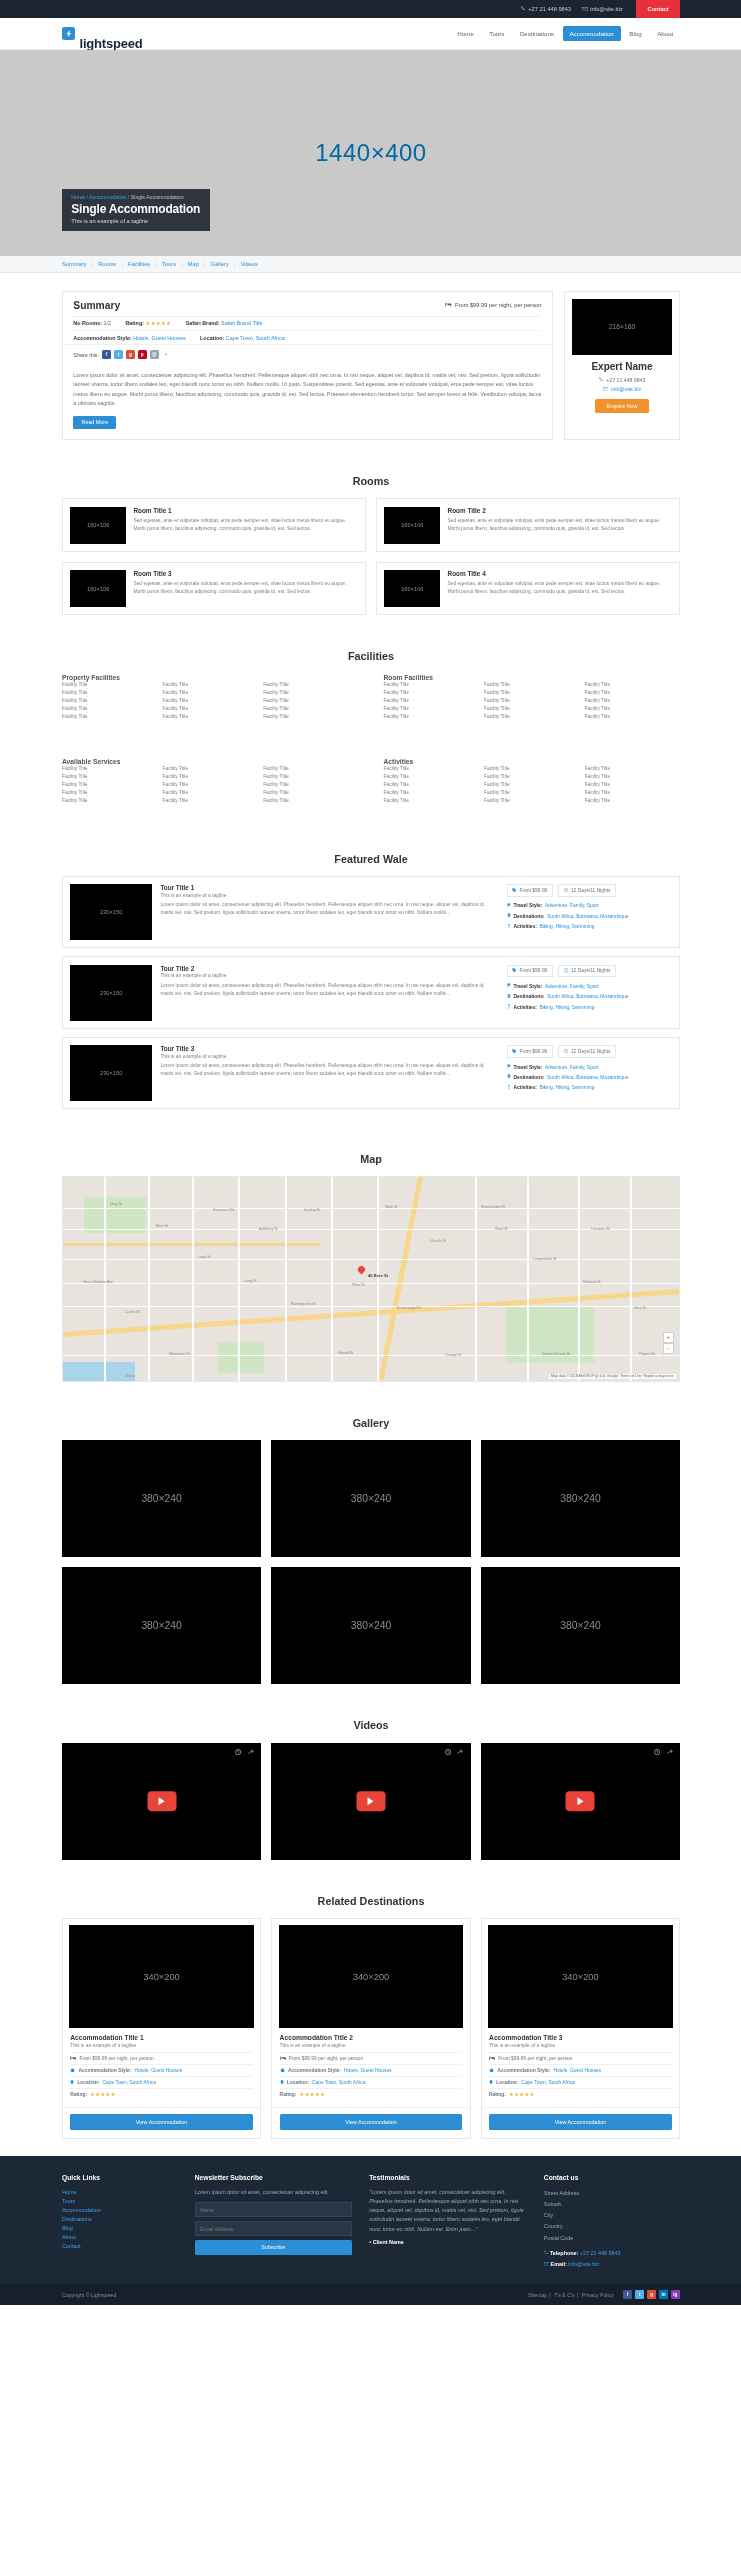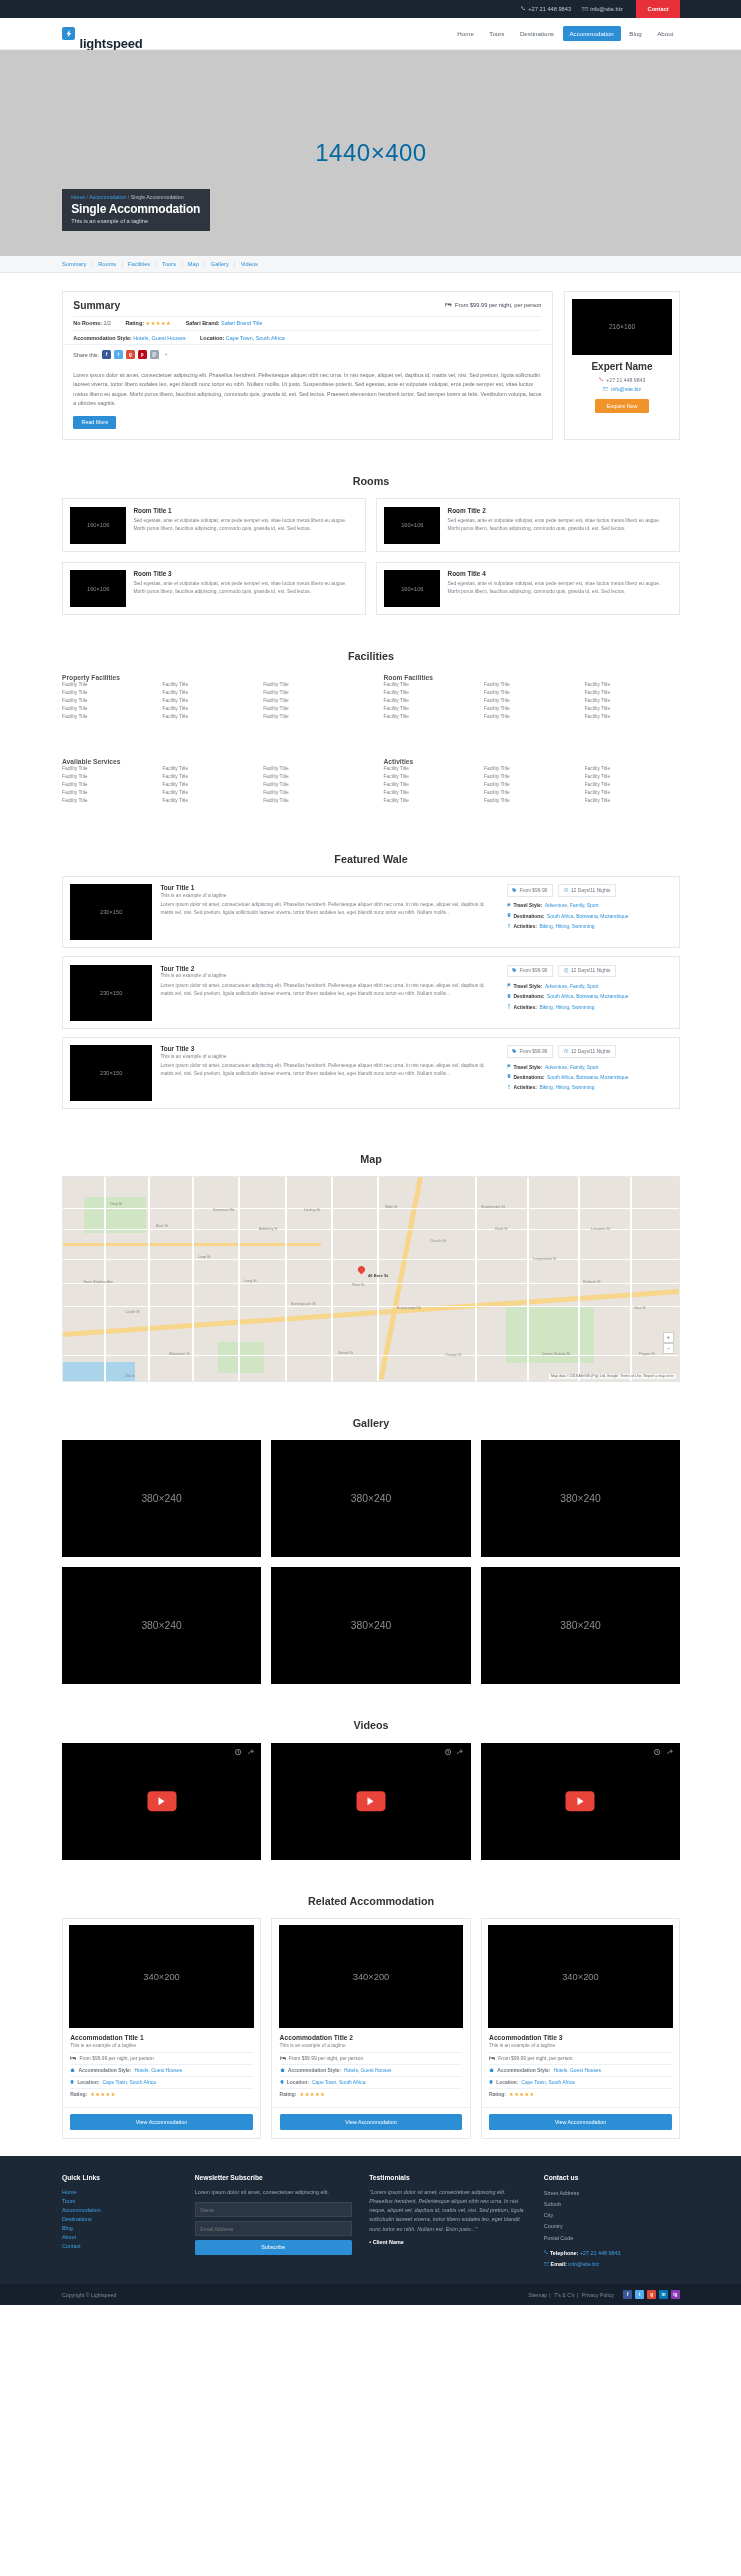--- a/index.html
+++ b/index.html
@@ -798,21 +798,21 @@
         <div class="play">
             <i></i>
           </div>
       </div>
     </div>
   </div>
 </div>
 
 <div class="section">
   <div class="container">
-    <div class="sec-title">Related Accommodation</div>
+    <div class="sec-title">Related Destinations</div>
     <div class="rel-grid">
 
       <div class="rel-card">
         <div class="ph">340×200</div>
         <div class="rel-body">
           <h3>Accommodation Title 1</h3>
           <div class="tagline">This is an example of a tagline</div>
           <div class="rel-line">
             <span>
               <svg width="6.2" height="4.6" viewBox="0 0 18 12">

